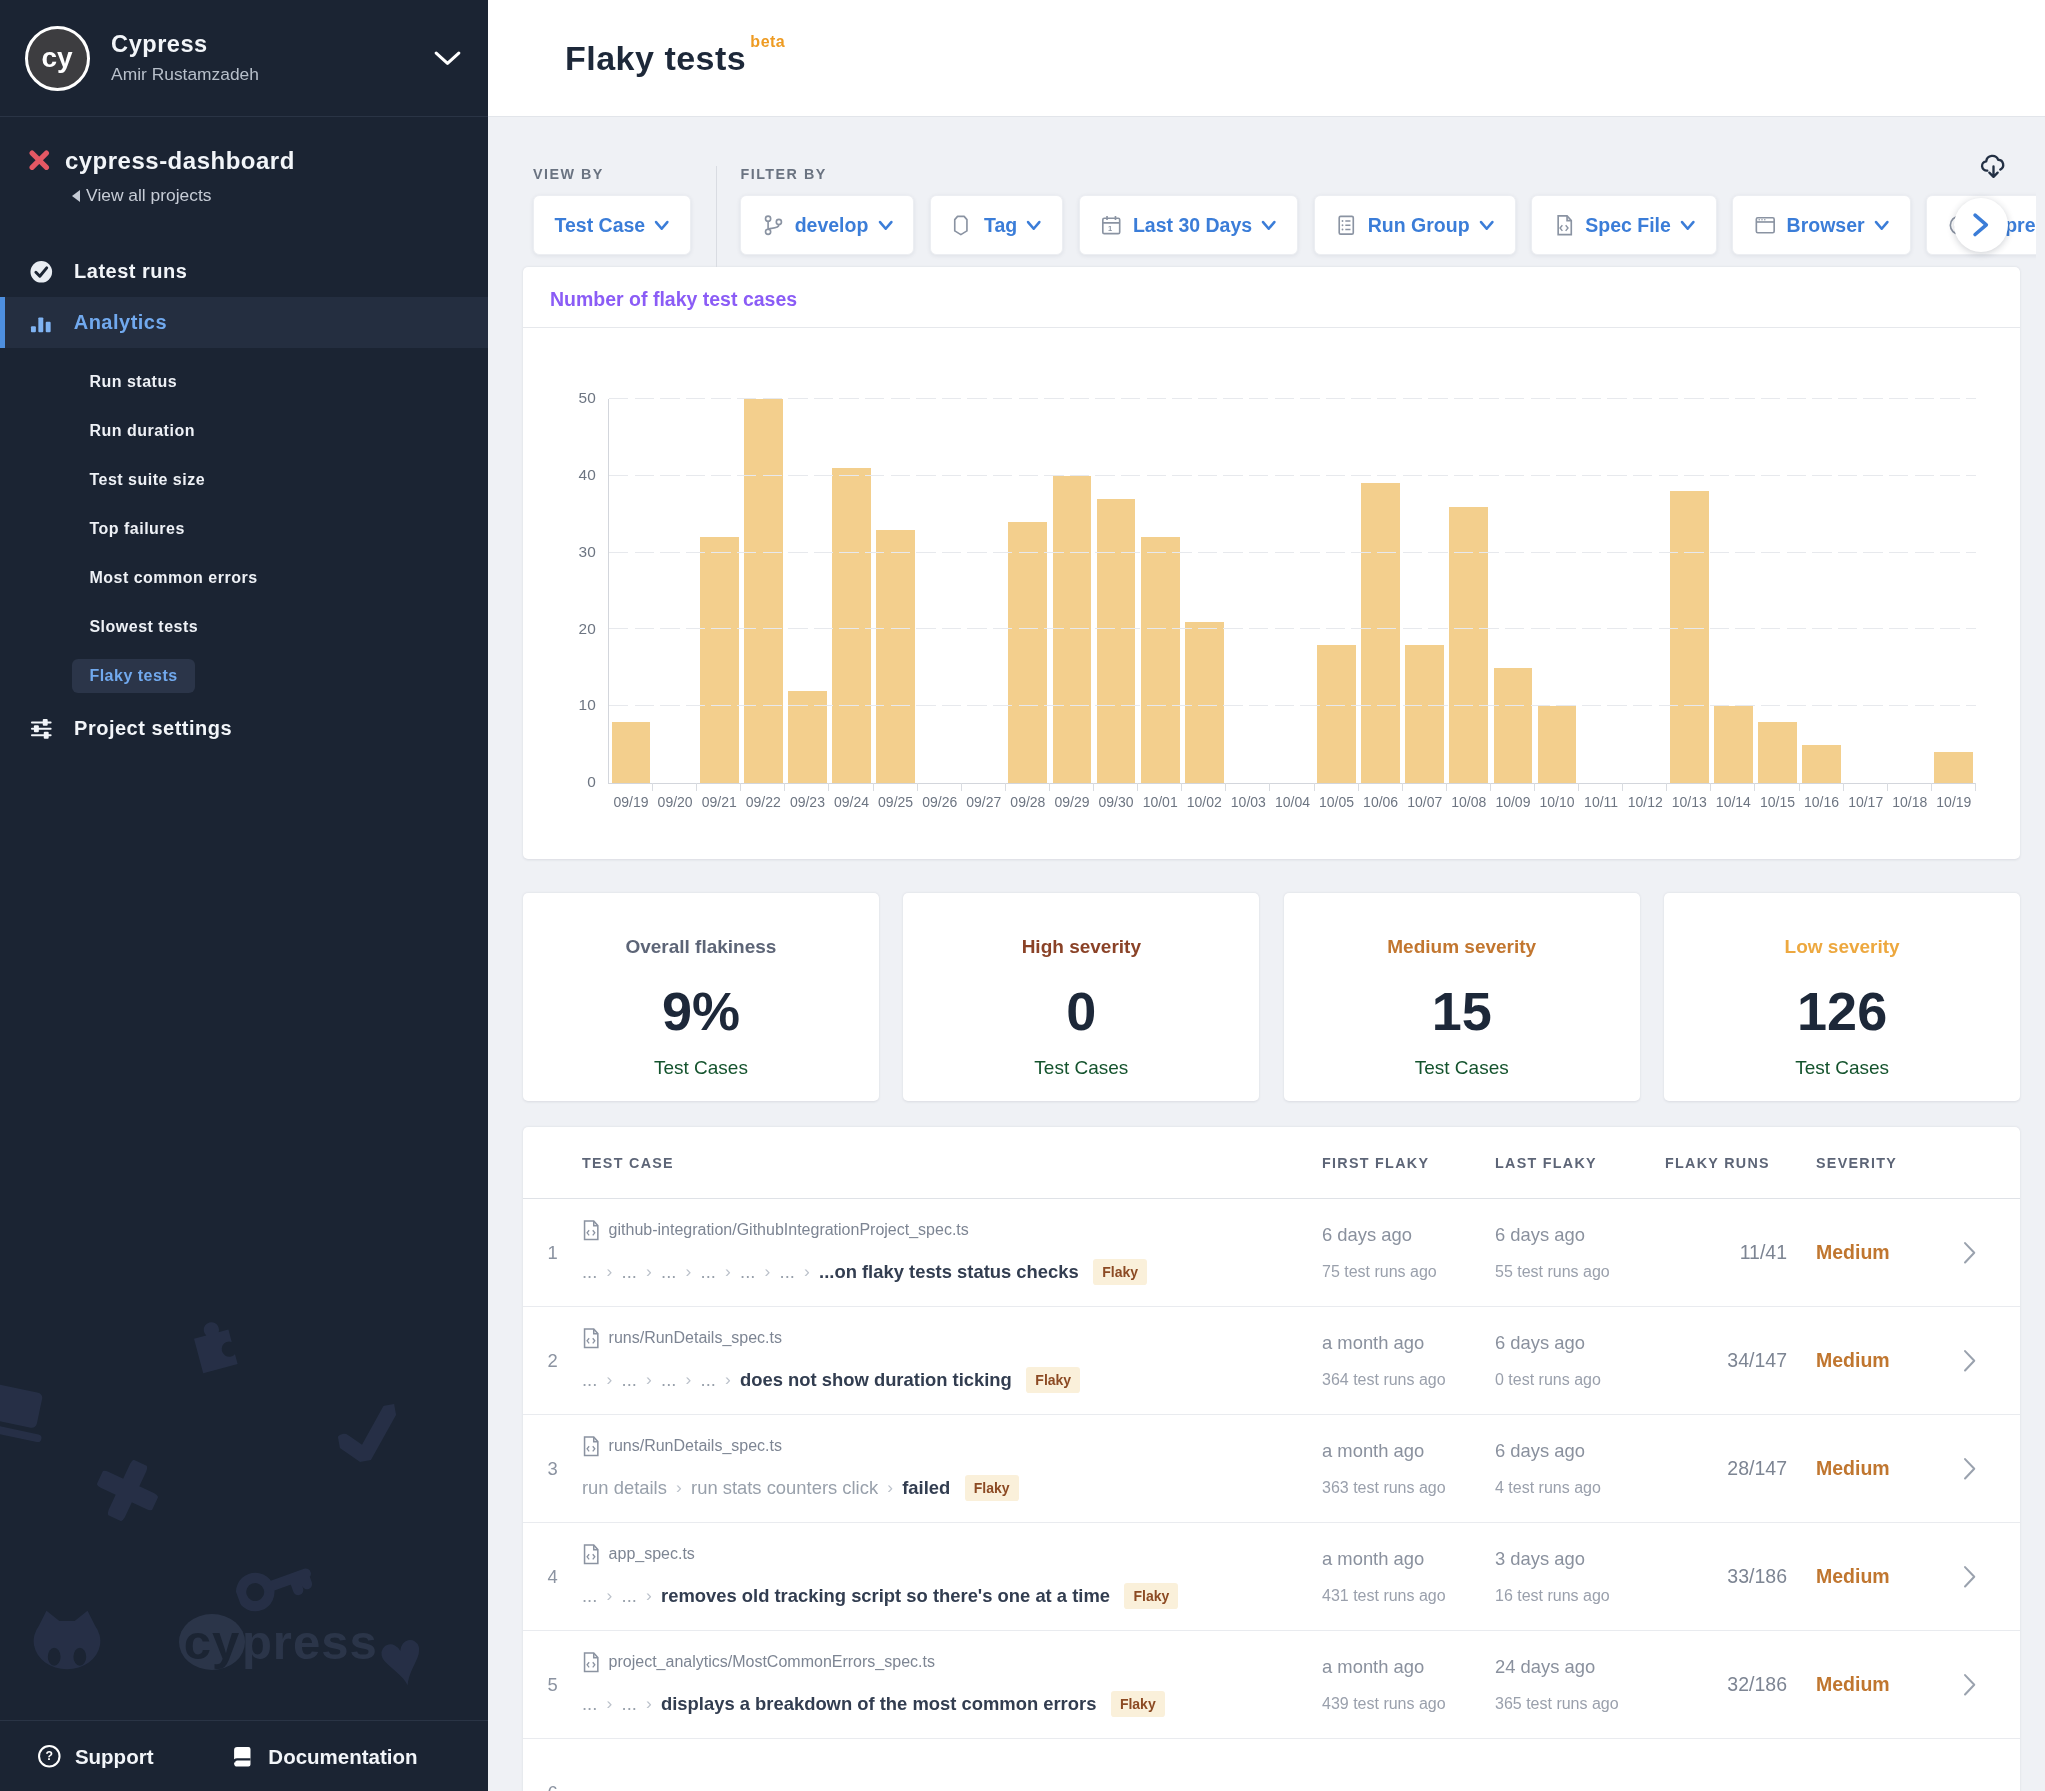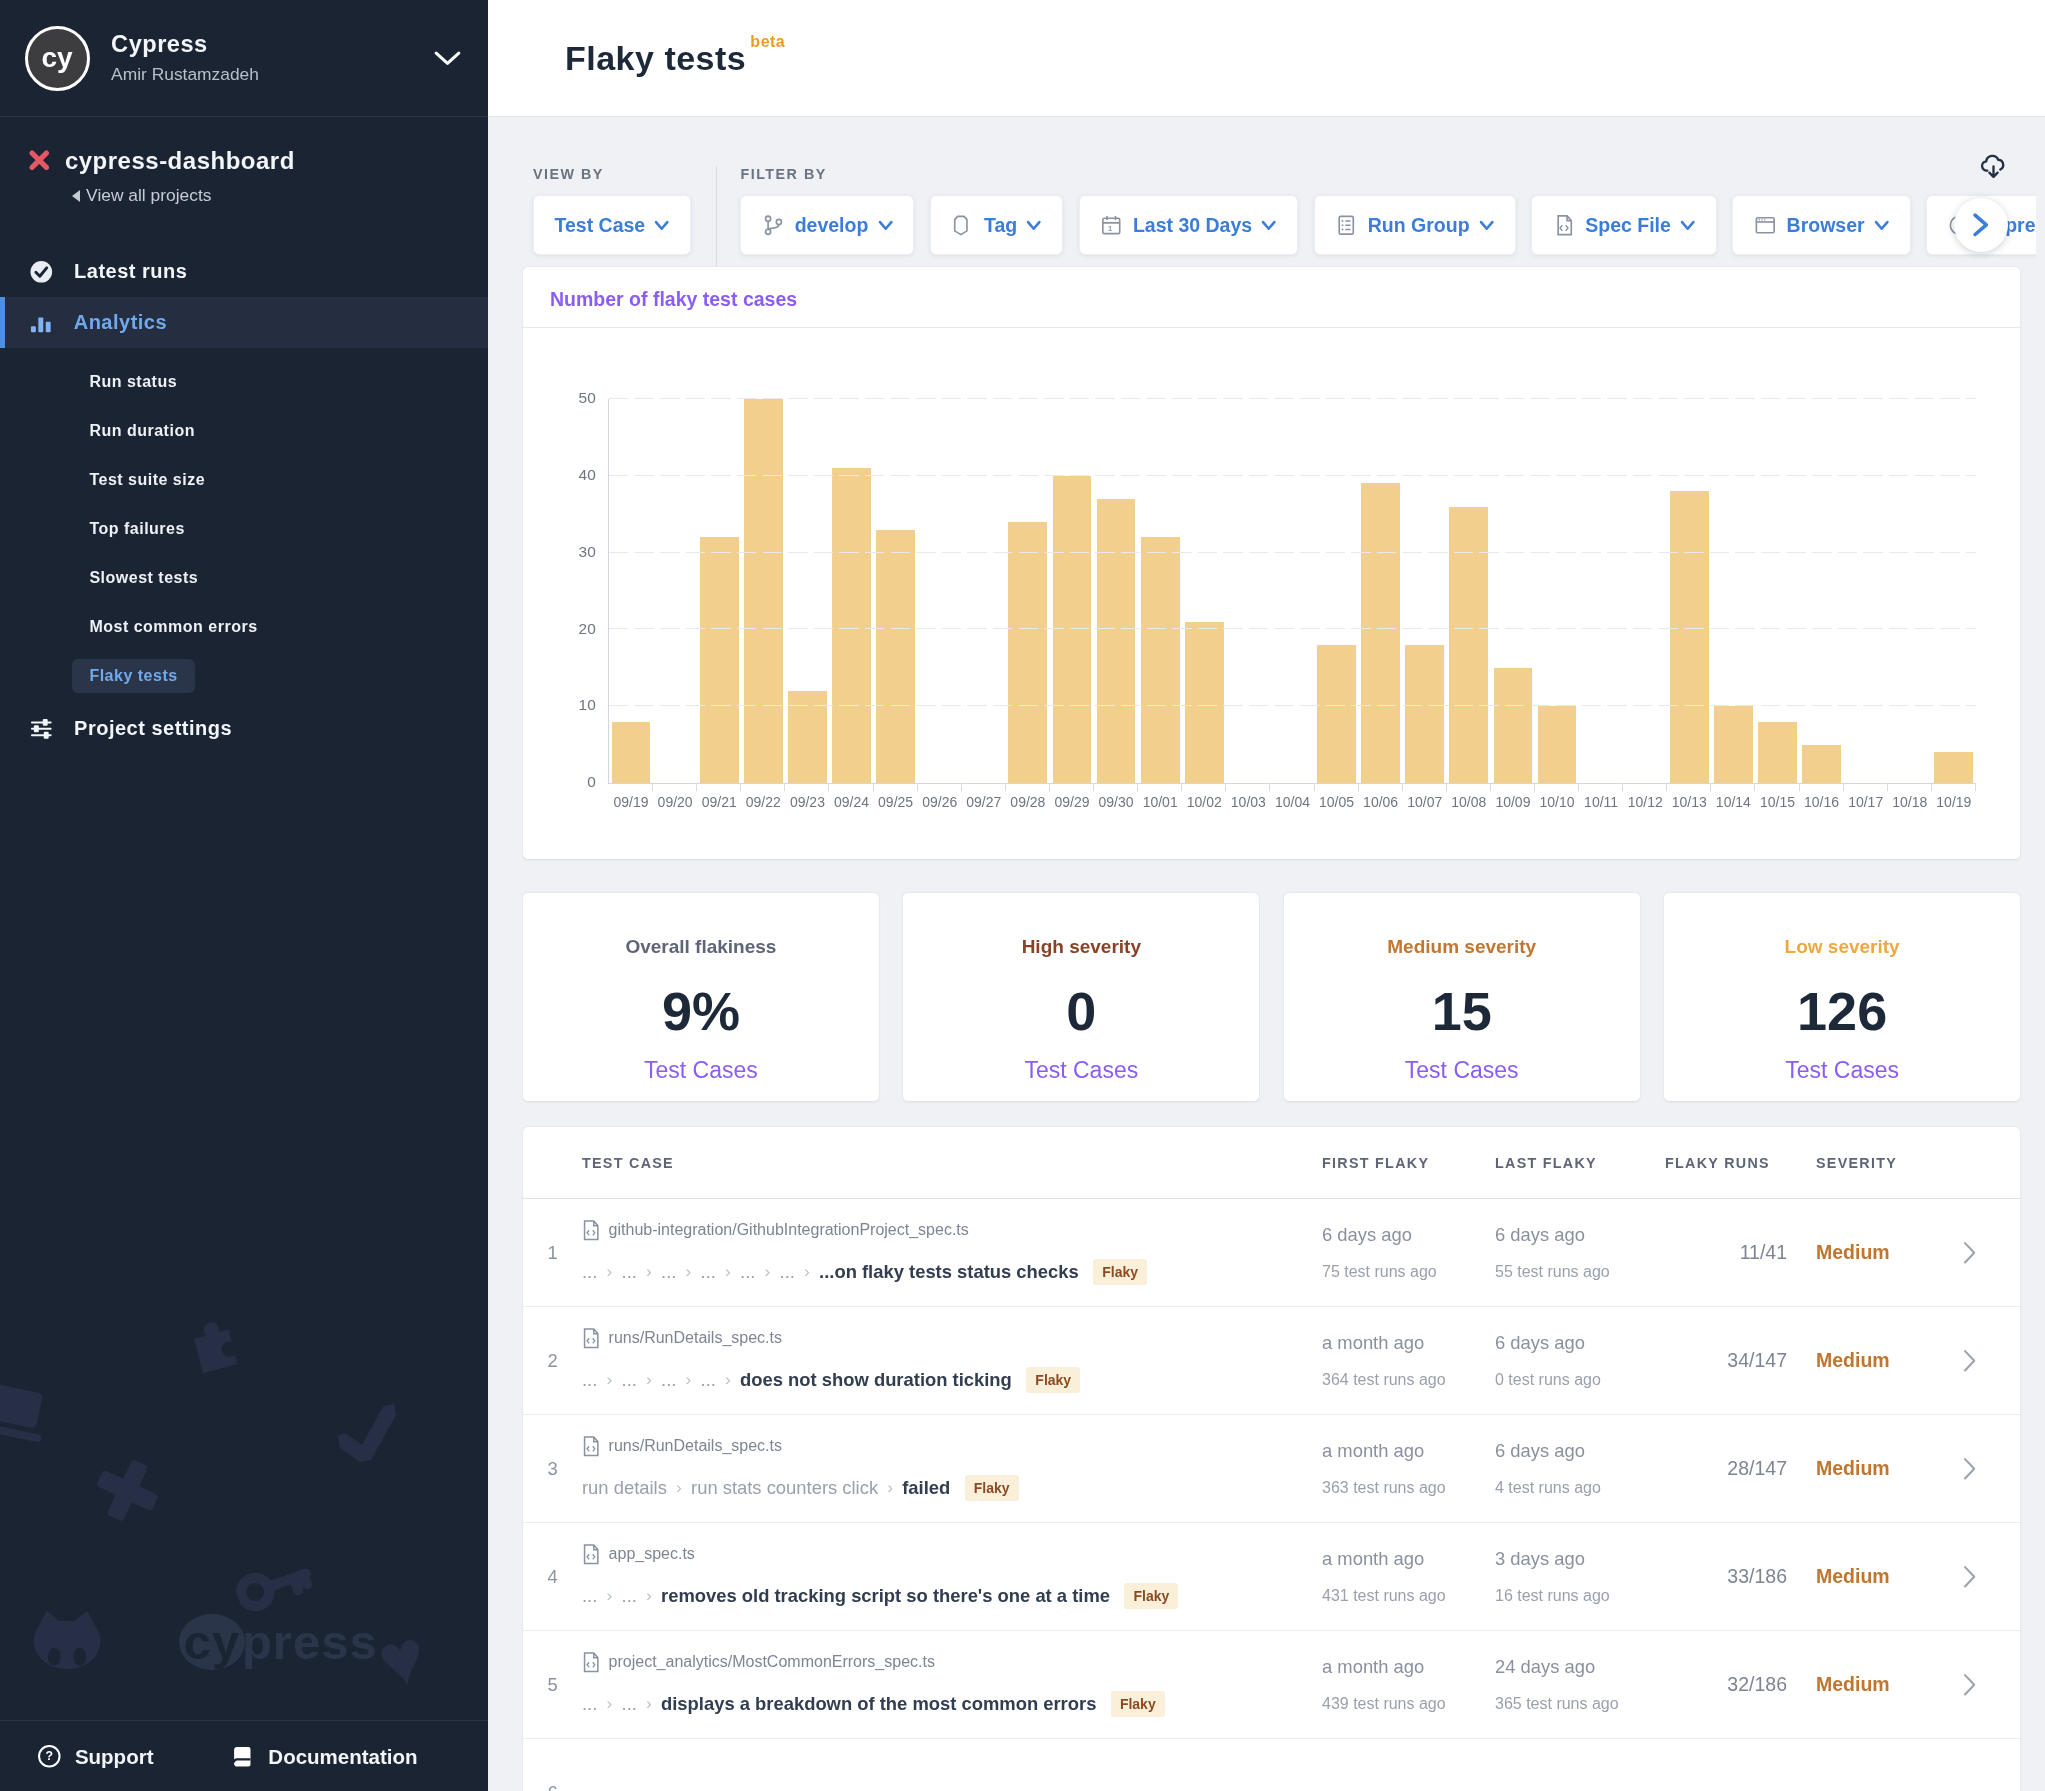--- a/index.html
+++ b/index.html
@@ -94,21 +94,21 @@
   .xticks { position:absolute; top:100%; left:0; right:0; height:8.2px; display:flex; }
   .xticks i { flex:1; border-right:1px solid #d9dce1; }
   .xlabels { position:absolute; top:calc(100% + 11.3px); left:0; right:0; display:flex; }
   .xlabels span { flex:1; text-align:center; font-size:14px; color:#6d7582; white-space:nowrap; }
   .chart-pad { height:75px; }
 
   .stats { display:flex; gap:24.6px; margin:34px 25px 0 35px; }
   .stat-card { flex:1; height:208px; text-align:center; padding-top:43px; }
   .stat-title { font-size:19px; font-weight:bold; }
   .stat-value { font-size:54px; font-weight:bold; color:#1d2839; margin-top:21.5px; }
-  .stat-caption { font-size:23px; color:#8b5cf6; margin-top:15.4px; }
+  .stat-caption { font-size:19px; color:#14532d; margin-top:15.4px; }
 
   .table-card { margin:26px 25px 0 35px; border-radius:5.1px; }
   .tgrid { display:grid; grid-template-columns:59px 740px 173px 170px 122px 132px 1fr; }
   .thead { height:72px; border-bottom:1px solid #dfe2e7; align-items:center; }
   .th { font-size:14.3px; font-weight:bold; letter-spacing:1.3px; color:#5d6577; }
   .trow { height:108px; border-bottom:1px solid #e9ebef; }
   .c-num { display:flex; align-items:center; justify-content:center; font-size:18.4px; color:#8b93a1; }
   .c-case { display:flex; flex-direction:column; justify-content:center; gap:18px; min-width:0; }
   .case-line1 { display:flex; align-items:center; font-size:16px; color:#7d8593; }
   .case-line1 .file-ic { margin-right:8.2px; display:flex; }
@@ -184,24 +184,24 @@
       <div class="sub-item">
           <span class="pill">Run duration</span>
         </div>
       <div class="sub-item">
           <span class="pill">Test suite size</span>
         </div>
       <div class="sub-item">
           <span class="pill">Top failures</span>
         </div>
       <div class="sub-item">
+          <span class="pill">Most common errors</span>
+        </div>
+      <div class="sub-item">
           <span class="pill">Slowest tests</span>
-        </div>
-      <div class="sub-item">
-          <span class="pill">Most common errors</span>
         </div>
       <div class="sub-item active">
           <span class="pill">Flaky tests</span>
         </div>
     </div>
 
     <div class="nav-item">
       <span class="nav-ic">
         <svg width="25.6" height="25.6" viewBox="0 0 50 50">
           <rect x="4" y="10" width="42" height="4" rx="2" fill="#f2f5f9"></rect>

